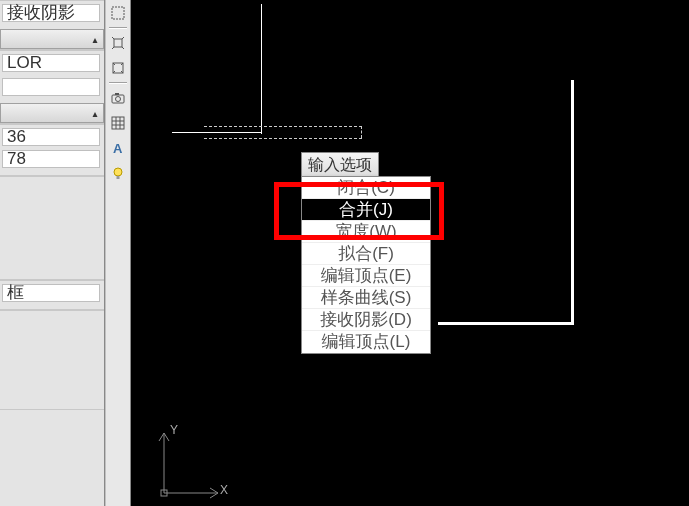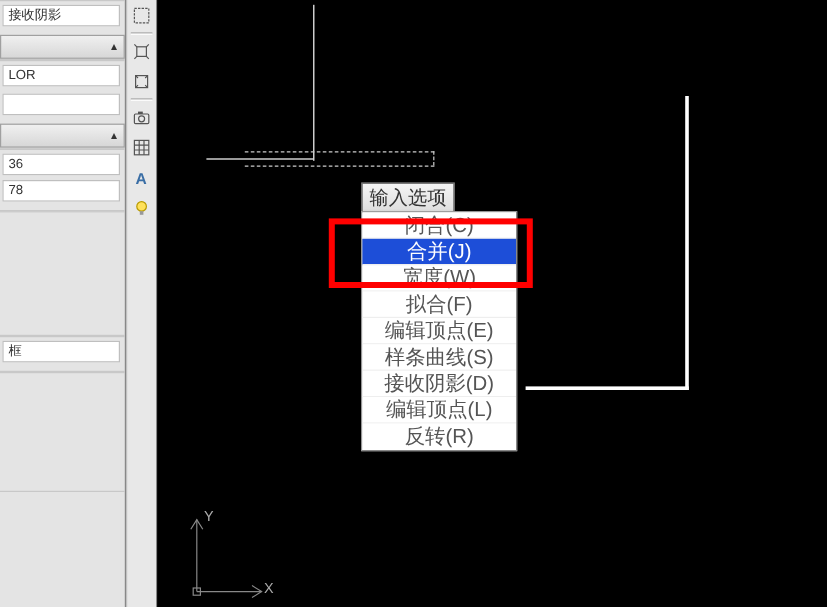--- a/index.html
+++ b/index.html
@@ -28,21 +28,21 @@
       border-bottom: 1px solid #c8c8c8;
     }
     .panel-input {
       background: #fff;
       border: 1px solid #bfbfbf;
       height: 18px;
       line-height: 16px;
       padding: 0 4px;
       margin-right: 2px;
       color: #333;
-      font-size: 11px;
+      font-size: 17px;
     }
     .panel-header {
       height: 20px;
       background: linear-gradient(#f0f0f0, #d7d7d7);
       border: 1px solid #a0a0a0;
       position: relative;
     }
     .collapse-arrow {
       position: absolute;
       right: 2px;
@@ -141,21 +141,21 @@
       height: 22px;
       line-height: 22px;
       text-align: center;
       color: #555;
       font-size: 17px;
       border-bottom: 1px solid #eee;
       background: #fff;
     }
     .menu-item:last-child { border-bottom: none; }
     .menu-item.highlight {
-      background: #1d4ed8;
+      background: #000000;
       color: #fff;
     }
     
     .red-rect {
       position: absolute;
       border: 5px solid #ff0000;
       pointer-events: none;
     }
     
     .ucs {
@@ -284,21 +284,20 @@
 
   <div class="context-menu" style="left:170px; top:176px;">
     <div class="menu-item">闭合(C)</div>
     <div class="menu-item highlight">合并(J)</div>
     <div class="menu-item">宽度(W)</div>
     <div class="menu-item">拟合(F)</div>
     <div class="menu-item">编辑顶点(E)</div>
     <div class="menu-item">样条曲线(S)</div>
     <div class="menu-item">接收阴影(D)</div>
     <div class="menu-item">编辑顶点(L)</div>
-    <div class="menu-item">反转(R)</div>
   </div>
 
   <div class="red-rect" style="left:143px; top:182px; width:170px; height:58px;"></div>
 
   <div class="ucs">
     <svg width="80" height="80" viewBox="0 0 80 80">
       <line x1="18" y1="72" x2="18" y2="12" stroke="#888" stroke-width="1"></line>
       <polyline points="13,20 18,12 23,20" fill="none" stroke="#888" stroke-width="1"></polyline>
       <line x1="18" y1="72" x2="72" y2="72" stroke="#888" stroke-width="1"></line>
       <polyline points="64,67 72,72 64,77" fill="none" stroke="#888" stroke-width="1"></polyline>

